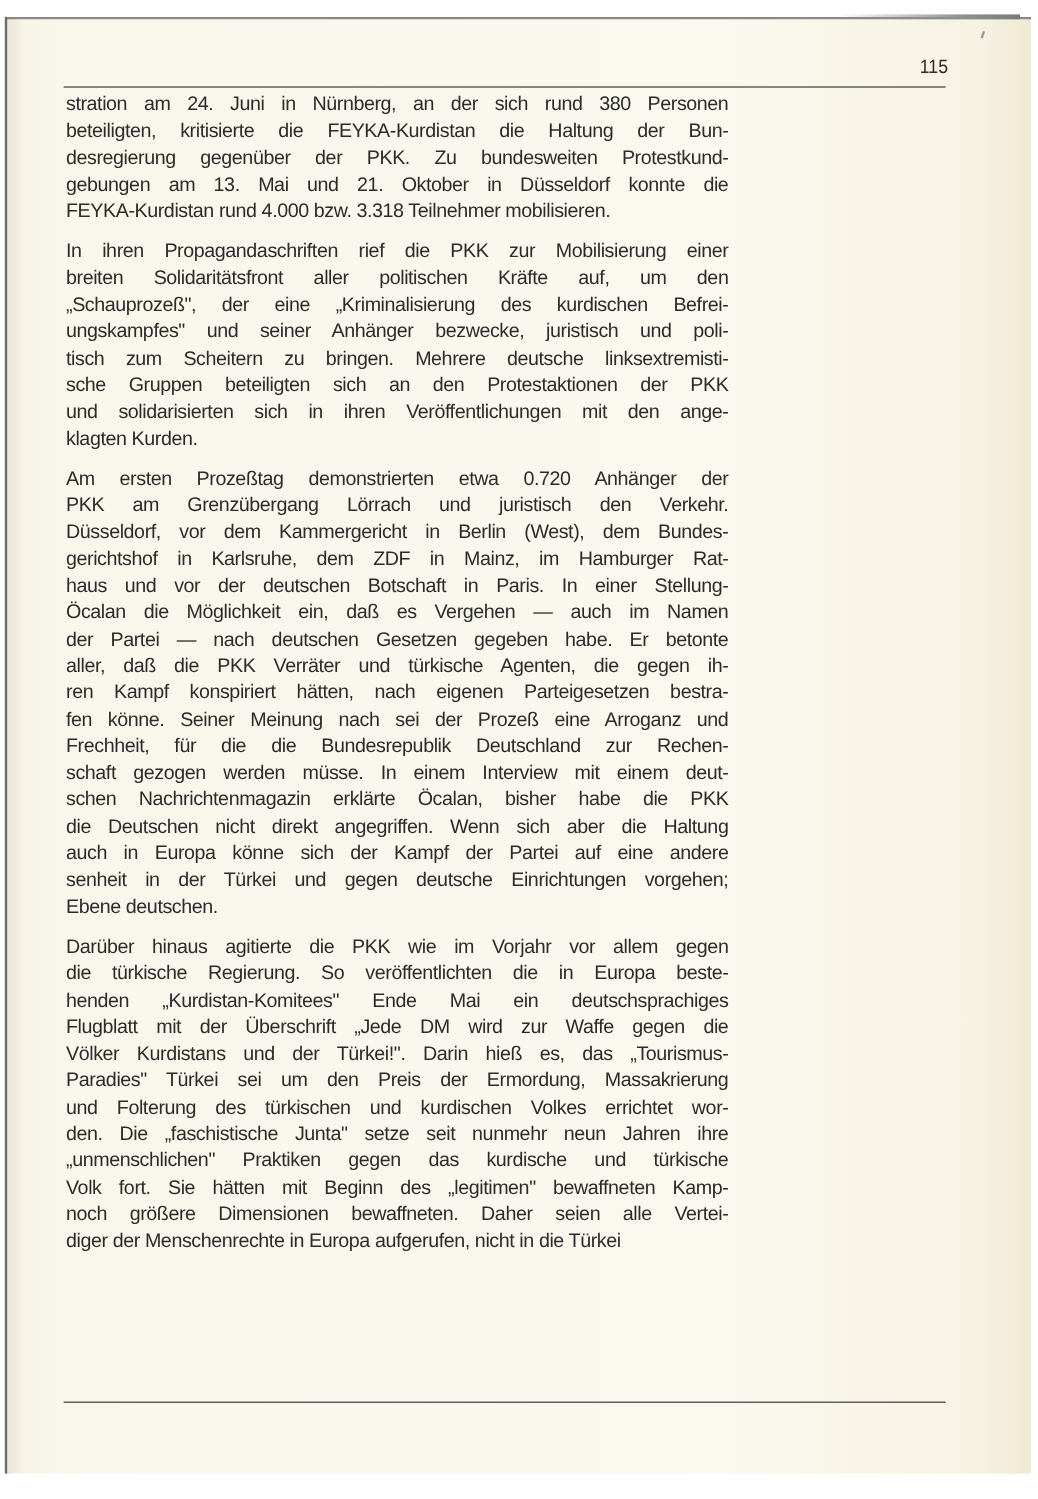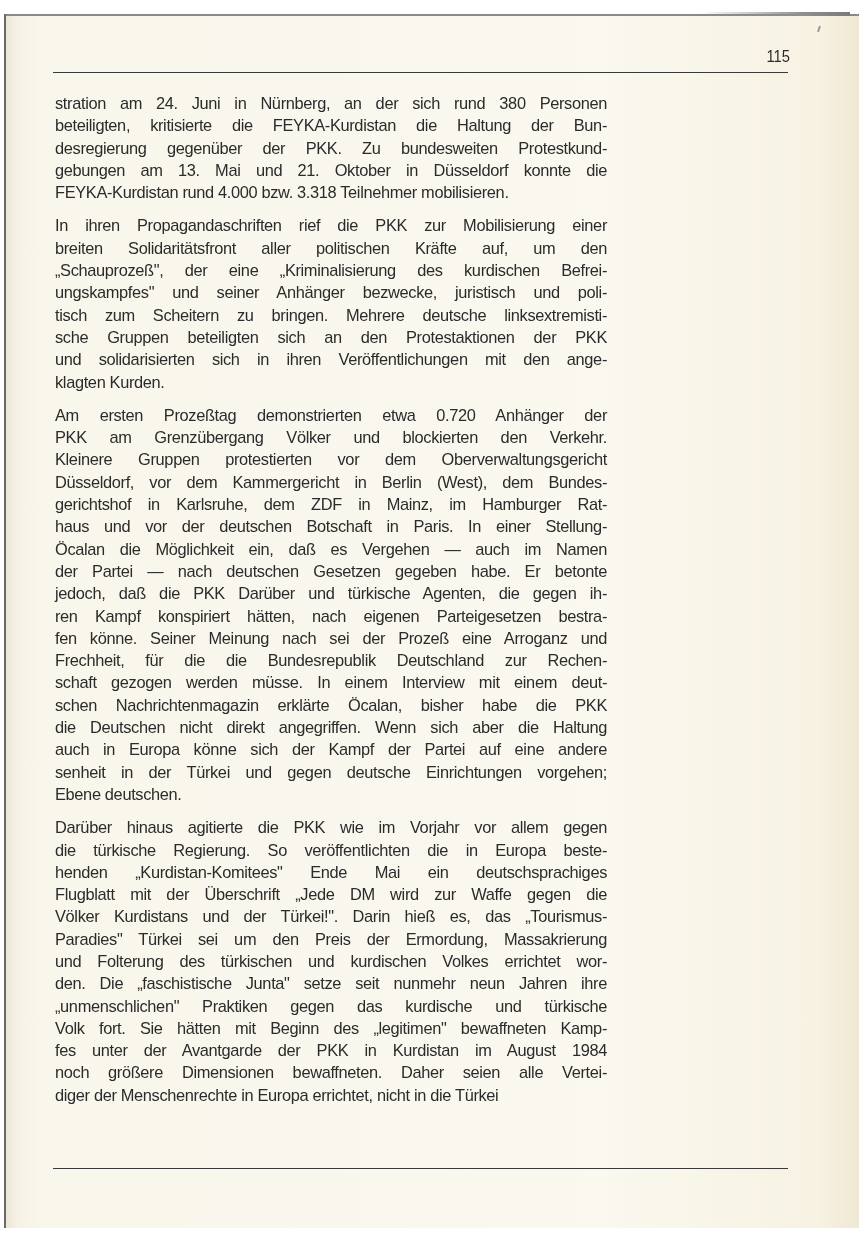--- a/index.html
+++ b/index.html
@@ -23,21 +23,21 @@
     border-top: 1.4px solid #3a3a3a;
   }
   .rule.top { top: 72px; }
   .rule.bottom { top: 1168px; }
   .page-number {
     position: absolute; left: 756px; top: 48px; width: 34px;
     font-size: 16px; color: #2c2c2c; text-align: right;
     transform: scaleX(0.92); transform-origin: right;
   }
   .column {
-    position: absolute; left: 55px; top: 92px; width: 552px;
+    position: absolute; left: 55px; top: 76px; width: 552px;
     color: #2b2b2b;
   }
   .para { margin: 0 0 11px 0; }
   .line {
     display: block; height: 22.3px; line-height: 22.3px;
     font-size: 16.4px; white-space: nowrap;
     text-align: justify; text-align-last: justify;
     letter-spacing: -0.35px;
   }
   .line.last { text-align-last: left; }
@@ -69,28 +69,27 @@
     <span class="line">breiten Solidaritätsfront aller politischen Kräfte auf, um den</span>
     <span class="line">„Schauprozeß", der eine „Kriminalisierung des kurdischen Befrei-</span>
     <span class="line">ungskampfes" und seiner Anhänger bezwecke, juristisch und poli-</span>
     <span class="line">tisch zum Scheitern zu bringen. Mehrere deutsche linksextremisti-</span>
     <span class="line">sche Gruppen beteiligten sich an den Protestaktionen der PKK</span>
     <span class="line">und solidarisierten sich in ihren Veröffentlichungen mit den ange-</span>
     <span class="line last">klagten Kurden.</span>
   </p>
   <p class="para">
     <span class="line">Am ersten Prozeßtag demonstrierten etwa 0.720 Anhänger der</span>
-    <span class="line">PKK am Grenzübergang Völker und blockierten den Verkehr.</span>
-    <span class="line">Kleinere Gruppen protestierten vor dem Oberverwaltungsgericht</span>
+    <span class="line">PKK am Grenzübergang Lörrach und juristisch den Verkehr.</span>
     <span class="line">Düsseldorf, vor dem Kammergericht in Berlin (West), dem Bundes-</span>
     <span class="line">gerichtshof in Karlsruhe, dem ZDF in Mainz, im Hamburger Rat-</span>
     <span class="line">haus und vor der deutschen Botschaft in Paris. In einer Stellung-</span>
     <span class="line">Öcalan die Möglichkeit ein, daß es Vergehen — auch im Namen</span>
     <span class="line">der Partei — nach deutschen Gesetzen gegeben habe. Er betonte</span>
-    <span class="line">jedoch, daß die PKK Darüber und türkische Agenten, die gegen ih-</span>
+    <span class="line">aller, daß die PKK Verräter und türkische Agenten, die gegen ih-</span>
     <span class="line">ren Kampf konspiriert hätten, nach eigenen Parteigesetzen bestra-</span>
     <span class="line">fen könne. Seiner Meinung nach sei der Prozeß eine Arroganz und</span>
     <span class="line">Frechheit, für die die Bundesrepublik Deutschland zur Rechen-</span>
     <span class="line">schaft gezogen werden müsse. In einem Interview mit einem deut-</span>
     <span class="line">schen Nachrichtenmagazin erklärte Öcalan, bisher habe die PKK</span>
     <span class="line">die Deutschen nicht direkt angegriffen. Wenn sich aber die Haltung</span>
     <span class="line">auch in Europa könne sich der Kampf der Partei auf eine andere</span>
     <span class="line">senheit in der Türkei und gegen deutsche Einrichtungen vorgehen;</span>
     <span class="line last">Ebene deutschen.</span>
   </p>
@@ -98,19 +97,18 @@
     <span class="line">Darüber hinaus agitierte die PKK wie im Vorjahr vor allem gegen</span>
     <span class="line">die türkische Regierung. So veröffentlichten die in Europa beste-</span>
     <span class="line">henden „Kurdistan-Komitees" Ende Mai ein deutschsprachiges</span>
     <span class="line">Flugblatt mit der Überschrift „Jede DM wird zur Waffe gegen die</span>
     <span class="line">Völker Kurdistans und der Türkei!". Darin hieß es, das „Tourismus-</span>
     <span class="line">Paradies" Türkei sei um den Preis der Ermordung, Massakrierung</span>
     <span class="line">und Folterung des türkischen und kurdischen Volkes errichtet wor-</span>
     <span class="line">den. Die „faschistische Junta" setze seit nunmehr neun Jahren ihre</span>
     <span class="line">„unmenschlichen" Praktiken gegen das kurdische und türkische</span>
     <span class="line">Volk fort. Sie hätten mit Beginn des „legitimen" bewaffneten Kamp-</span>
-    <span class="line">fes unter der Avantgarde der PKK in Kurdistan im August 1984</span>
     <span class="line">noch größere Dimensionen bewaffneten. Daher seien alle Vertei-</span>
-    <span class="line last">diger der Menschenrechte in Europa errichtet, nicht in die Türkei</span>
+    <span class="line last">diger der Menschenrechte in Europa aufgerufen, nicht in die Türkei</span>
   </p>
 </div>
 
 <div class="rule bottom"></div>
 
 </body></html>

